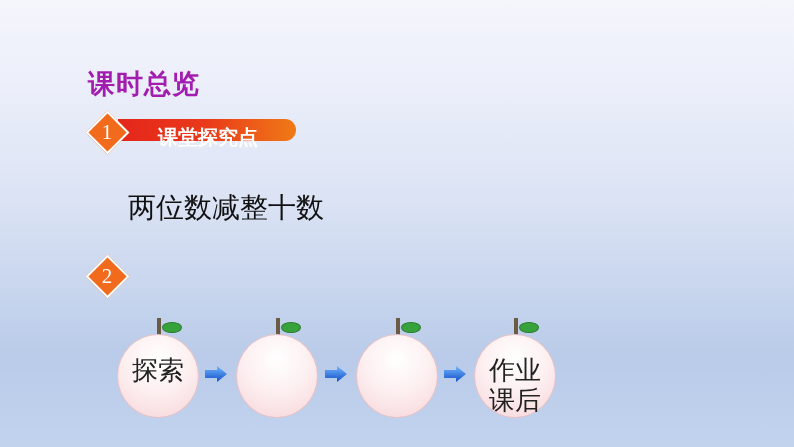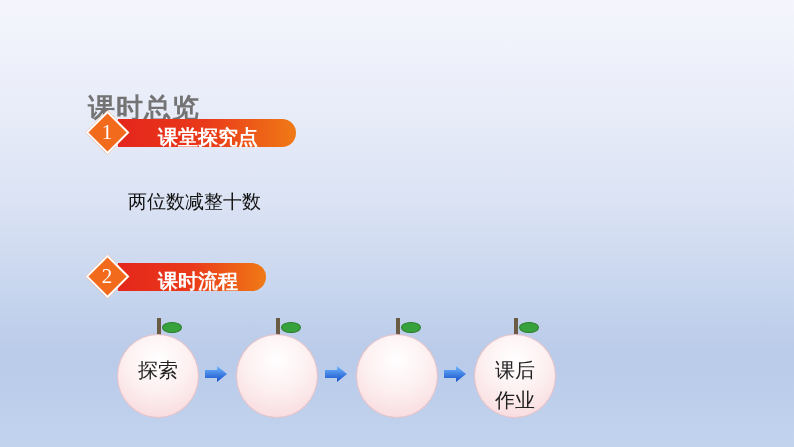--- a/index.html
+++ b/index.html
@@ -3,25 +3,25 @@
 <meta charset="utf-8">
 <style>
   html, body { margin:0; padding:0; }
   body {
     width:794px; height:447px; overflow:hidden; position:relative;
     background: linear-gradient(to bottom, #f5f6fc 0%, #eceffa 18%, #dbe3f4 45%, #b9cbe9 80%, #c2d3ee 100%);
     font-family: "DejaVu Sans", sans-serif;
   }
   .title {
     position:absolute; left:88px; top:66px;
-    font-size:27px; font-weight:bold; color:#737373; letter-spacing:1px;margin-top:24px;
+    font-size:27px; font-weight:bold; color:#a21caf; letter-spacing:1px;
   }
   .section { position:absolute; height:36px; }
   .bar {
-    position:absolute; left:28px; top:6px; height:28px;
+    position:absolute; left:28px; top:6px; height:22px;
     background: linear-gradient(to right, #e4261b 0%, #ea3a1a 50%, #f07a16 100%);
     border-radius: 0 14px 14px 0;
   }
   .bar-text {
     position:absolute; left:40px; top:5px;
     color:#fff; font-weight:bold; font-size:20px; line-height:26px; white-space:nowrap;
   }
   .diamond-shadow {
     position:absolute; left:4px; top:10px; width:26px; height:26px;
     transform: rotate(45deg); background: rgba(120,120,140,0.35);
@@ -29,59 +29,56 @@
   .diamond {
     position:absolute; left:2px; top:4px; width:27px; height:27px;
     transform: rotate(45deg); background:#f26b1d; border:2px solid #fff;
   }
   .num {
     position:absolute; left:0; top:4px; width:34px; text-align:center;
     font-family:"Liberation Serif", serif; font-size:21px; color:#fff; line-height:31px;
   }
   .topic {
     position:absolute; left:128px; top:189px;
-    font-size:19px; color:#111; font-family:"DejaVu Serif", serif;
+    font-size:28px; color:#111; font-family:"DejaVu Serif", serif;
   }
   .step { position:absolute; width:88px; height:100px; }
   .stem { position:absolute; left:42px; top:0; width:4px; height:18px; background:#6b5b45; }
   .leaf {
     position:absolute; left:47px; top:4px; width:18px; height:9px;
     background:#37a23b; border-radius:50%; border:1px solid #2a7d2c;
   }
   .apple {
     position:absolute; left:2px; top:16px; width:82px; height:84px; border-radius:50%;
     background: radial-gradient(circle at 50% 30%, #ffffff 0%, #fdf0f1 45%, #f6d4d8 100%);
     border:1px solid #e9c2c6; box-sizing:border-box;
   }
   .apple-text {
     position:absolute; left:0; right:0; top:20px; text-align:center;
-    font-size:20px; line-height:30px; color:#222; font-family:"DejaVu Serif", serif;
+    font-size:26px; line-height:30px; color:#222; font-family:"DejaVu Serif", serif;
   }
   .arrow { position:absolute; width:22px; height:16px; }
 </style>
 </head>
 <body>
 
 <div class="title">课时总览</div>
 
 <div class="section" style="left:90px; top:113px; width:210px;">
   <div class="bar" style="width:178px;">
     <span class="bar-text">课堂探究点</span>
   </div>
   <div class="diamond-shadow"></div>
   <div class="diamond"></div>
   <div class="num">1</div>
 </div>
 
 <div class="topic">两位数减整十数</div>
 
 <div class="section" style="left:90px; top:257px; width:180px;">
-  <div class="bar" style="width:148px;">
-    <span class="bar-text">课时流程</span>
-  </div>
   <div class="diamond-shadow"></div>
   <div class="diamond"></div>
   <div class="num">2</div>
 </div>
 
 <div class="step" style="left:115px; top:318px;">
   <div class="stem"></div>
   <div class="leaf"></div>
   <div class="apple">
     <div class="apple-text">
@@ -124,17 +121,17 @@
 
 <svg class="arrow" style="left:444px; top:366px;" viewBox="0 0 22 16">
   <polygon points="0,4 12,4 12,0 22,8 12,16 12,12 0,12" fill="url(#ag1)"></polygon>
 </svg>
 
 <div class="step" style="left:472px; top:318px;">
   <div class="stem"></div>
   <div class="leaf"></div>
   <div class="apple">
     <div class="apple-text">
+      <div>作业</div>
       <div>课后</div>
-      <div>作业</div>
     </div>
   </div>
 </div>
 
 </body></html>

